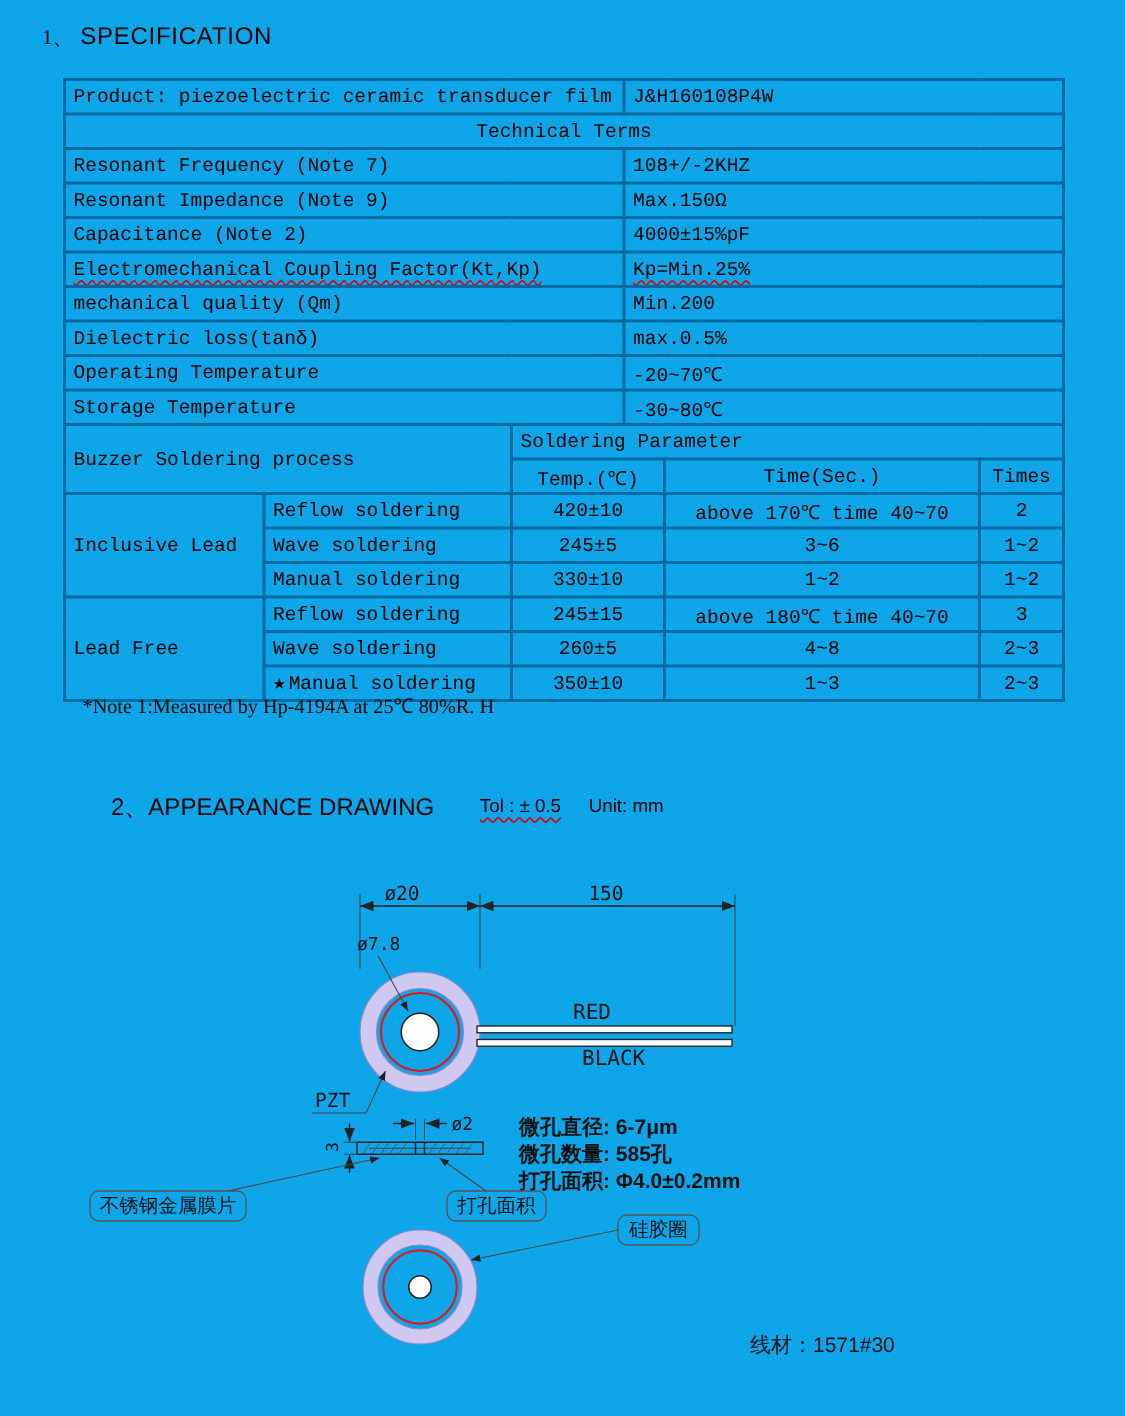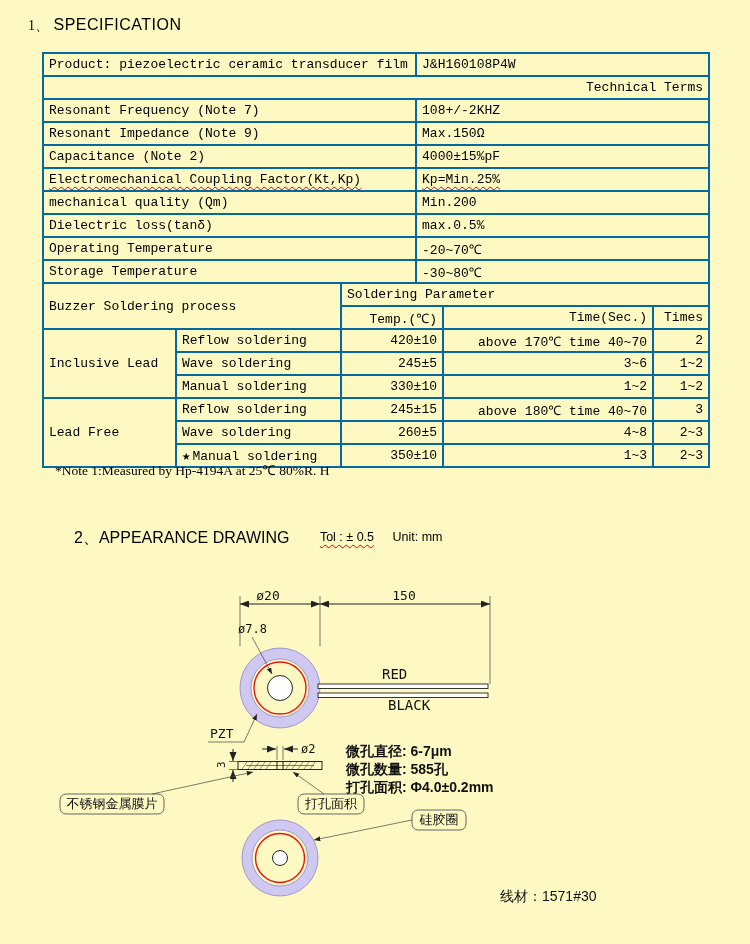--- a/index.html
+++ b/index.html
@@ -1,30 +1,30 @@
 <!DOCTYPE html>
 <html><head>
 <meta charset="utf-8">
 <style>
   html,body { margin:0; padding:0; background:#fff; }
-  .page { position:relative; width:750px; height:944px; background:#fef9c3; overflow:hidden;
+  .page { position:relative; width:750px; height:944px; background:#0ea5e9; overflow:hidden;
           font-family:"Liberation Sans", sans-serif; color:#000; }
 
   
   .h1 { position:absolute; top:16px; left:28px; white-space:nowrap; }
   .h1 .num { font-family:"Liberation Serif", serif; font-size:14px; }
   .h1 .ttl { font-family:"Liberation Sans", sans-serif; font-size:16px; letter-spacing:0.5px; }
 
   
   table.spec { position:absolute; top:52px; left:42px; width:666px;
                border-collapse:collapse; table-layout:fixed;
                font-family:"Liberation Mono","DejaVu Sans Mono", monospace; font-size:13px; }
   table.spec td { border:2px solid #0369a1; height:21px; padding:0 5px;
                   white-space:nowrap; overflow:hidden; vertical-align:middle; }
-  table.spec td.c { text-align:right; }
+  table.spec td.c { text-align:center; }
   .squig { text-decoration-line:underline; text-decoration-style:wavy;
            text-decoration-color:#e00000; text-decoration-thickness:1px; text-underline-offset:3px; }
   .star { font-size:14px; margin-right:2px; }
 
   
   .notes { position:absolute; top:460px; left:55px;
            font-family:Liberation Serif, serif; font-size:13.5px; line-height:22px; }
 
   
   .h2 { position:absolute; top:528px; left:34px; white-space:nowrap; font-size:16px;margin-left:40px; }

